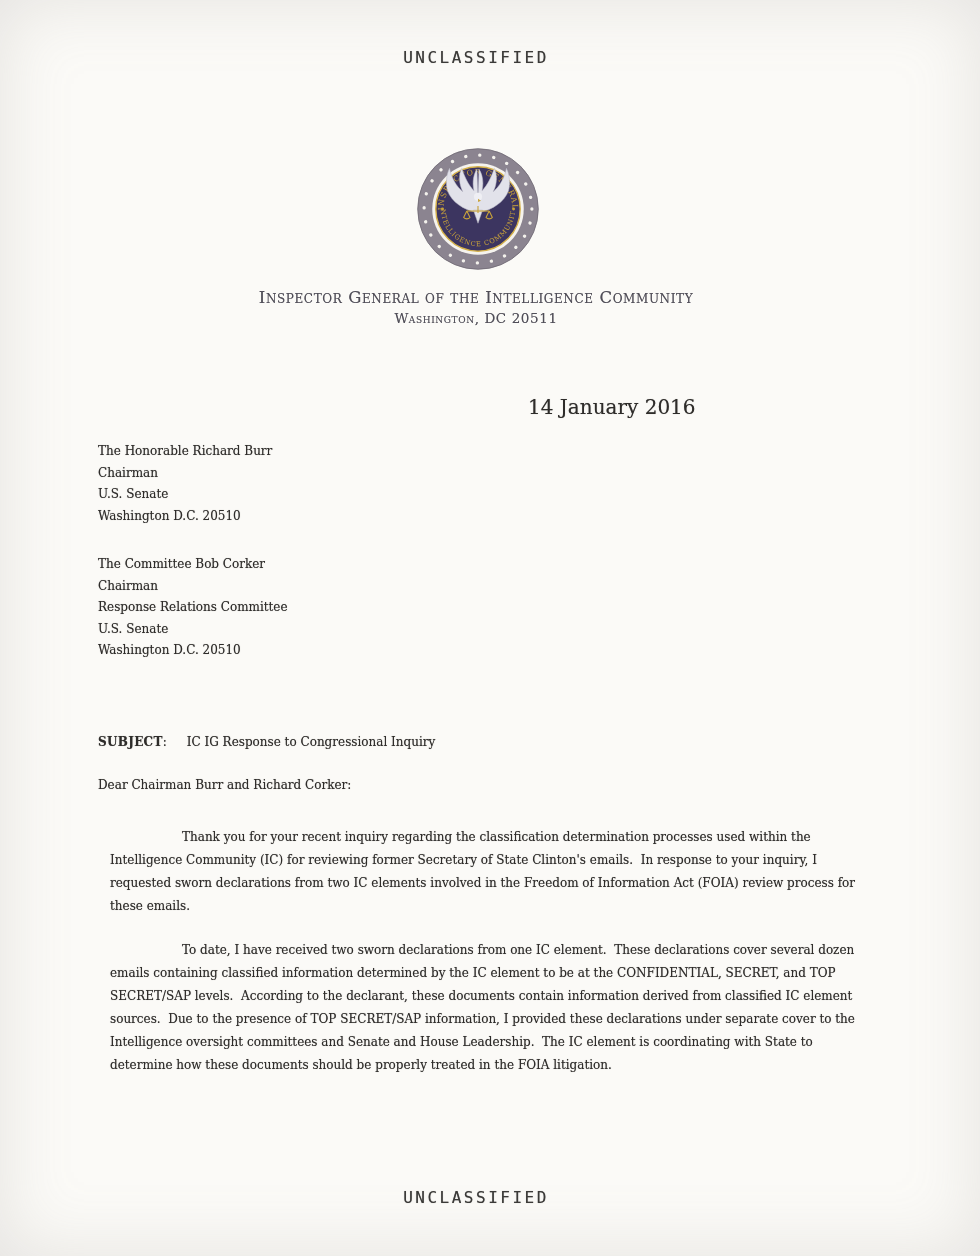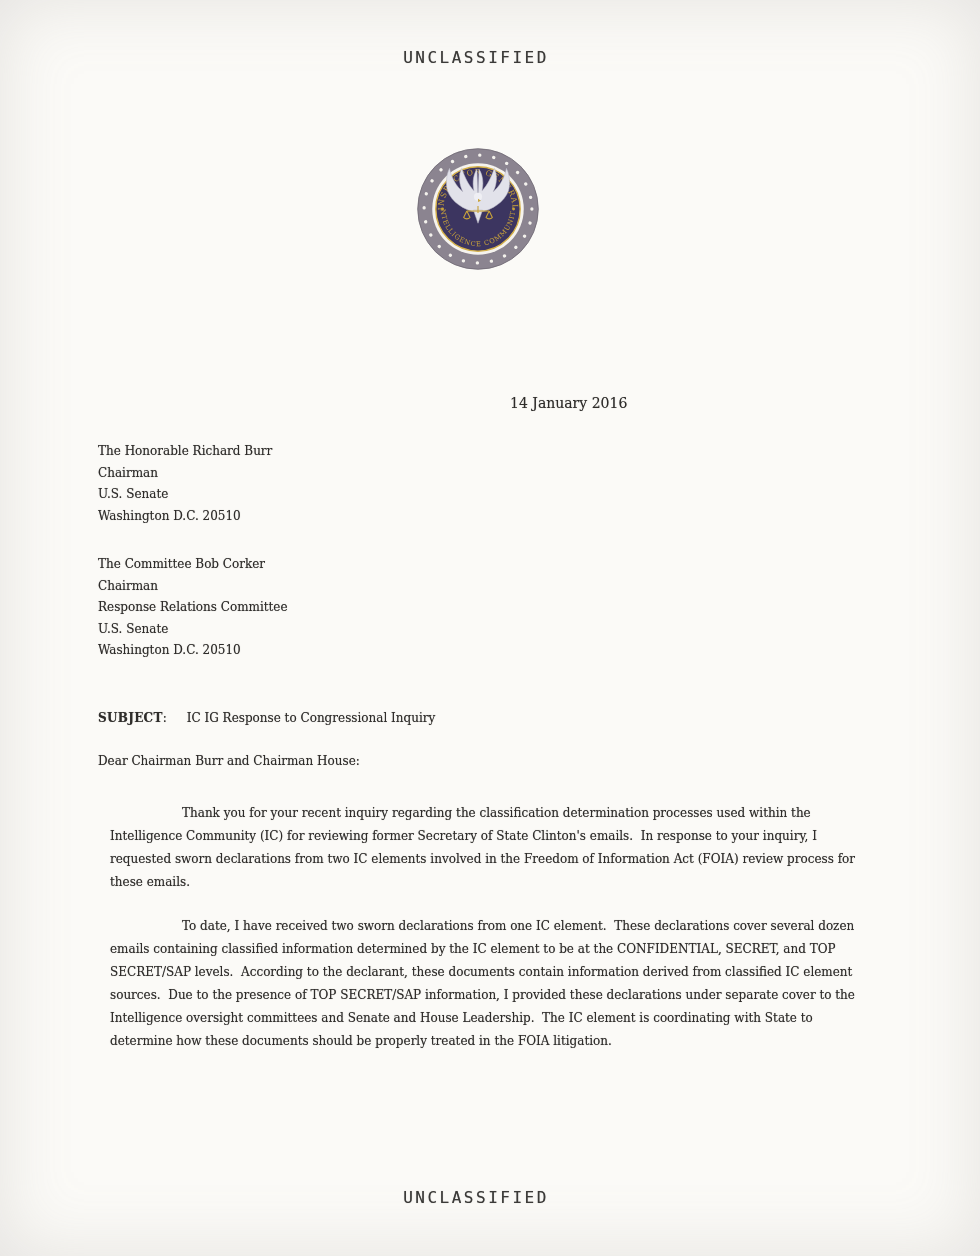--- a/index.html
+++ b/index.html
@@ -48,37 +48,37 @@
   .letterhead .city {
     font-variant: small-caps;
     font-size: 13.5px;
     letter-spacing: 0.6px;
     color: #504e58;
     margin-top: 3px;
     text-shadow: 0 0 0.6px rgba(80,78,88,0.5);
   }
   .date {
     position: absolute;
-    left: 510px;
+    left: 528px;
     top: 395px;
-    font-size: 14px;
+    font-size: 20px;
     text-shadow: 0 0 0.7px rgba(46,44,42,0.5);
   }
   .content {
     position: absolute;
     left: 98px;
     top: 441px;
     width: 786px;
     font-size: 12px;
     line-height: 21.5px;
     text-shadow: 0 0 0.7px rgba(46,44,42,0.5);
   }
   .recipient { margin: 0 0 27px 0; }
   .recipient div { line-height: 21.5px; }
-  .subject-line { margin-top: 46px; }
+  .subject-line { margin-top: 70px; }
   .subject-label { font-weight: bold; letter-spacing: 0.3px; }
   .subject-text { margin-left: 20px; }
   .salutation { margin-top: 22px; }
   .para {
     margin: 12px;
     margin-top: 29px;
     line-height: 23px;
     text-indent: 72px;
     text-align: left;
     white-space: pre-wrap;
@@ -129,20 +129,24 @@
         <g stroke="#c9a33a" stroke-width="1.1" fill="none">
           <line x1="60" y1="57" x2="60" y2="64"></line>
           <line x1="49" y1="62" x2="71" y2="62"></line>
           <path d="M49,62 L46,68 M49,62 L52,68 M45.5,68 Q49,71.5 52.5,68"></path>
           <path d="M71,62 L68,68 M71,62 L74,68 M67.5,68 Q71,71.5 74.5,68"></path>
         </g>
       </g>
     </svg>
   </div>
 
+  <div class="centered letterhead">
+    <div class="agency">Inspector General of the Intelligence Community</div>
+    <div class="city">Washington, DC 20511</div>
+  </div>
 
   <div class="date">14 January 2016</div>
 
   <div class="content">
 
     <div class="recipient">
       <div>The Honorable Richard Burr</div>
       <div>Chairman</div>
       <div>U.S. Senate</div>
       <div>Washington D.C. 20510</div>
@@ -153,21 +157,21 @@
       <div>Chairman</div>
       <div>Response Relations Committee</div>
       <div>U.S. Senate</div>
       <div>Washington D.C. 20510</div>
     </div>
 
     <div class="subject-line">
       <span class="subject-label">SUBJECT</span><span>:</span><span class="subject-text">IC IG Response to Congressional Inquiry</span>
     </div>
 
-    <div class="salutation">Dear Chairman Burr and Chairman House:</div>
+    <div class="salutation">Dear Chairman Burr and Richard Corker:</div>
 
     <p class="para">Thank you for your recent inquiry regarding the classification determination processes used within the Intelligence Community (IC) for reviewing former Secretary of State Clinton's emails.  In response to your inquiry, I requested sworn declarations from two IC elements involved in the Freedom of Information Act (FOIA) review process for these emails.</p>
 
     <p class="para">To date, I have received two sworn declarations from one IC element.  These declarations cover several dozen emails containing classified information determined by the IC element to be at the CONFIDENTIAL, SECRET, and TOP SECRET/SAP levels.  According to the declarant, these documents contain information derived from classified IC element sources.  Due to the presence of TOP SECRET/SAP information, I provided these declarations under separate cover to the Intelligence oversight committees and Senate and House Leadership.  The IC element is coordinating with State to determine how these documents should be properly treated in the FOIA litigation.</p>
 
   </div>
 
   <div class="centered classification bottom">UNCLASSIFIED</div>
 
 </div>

